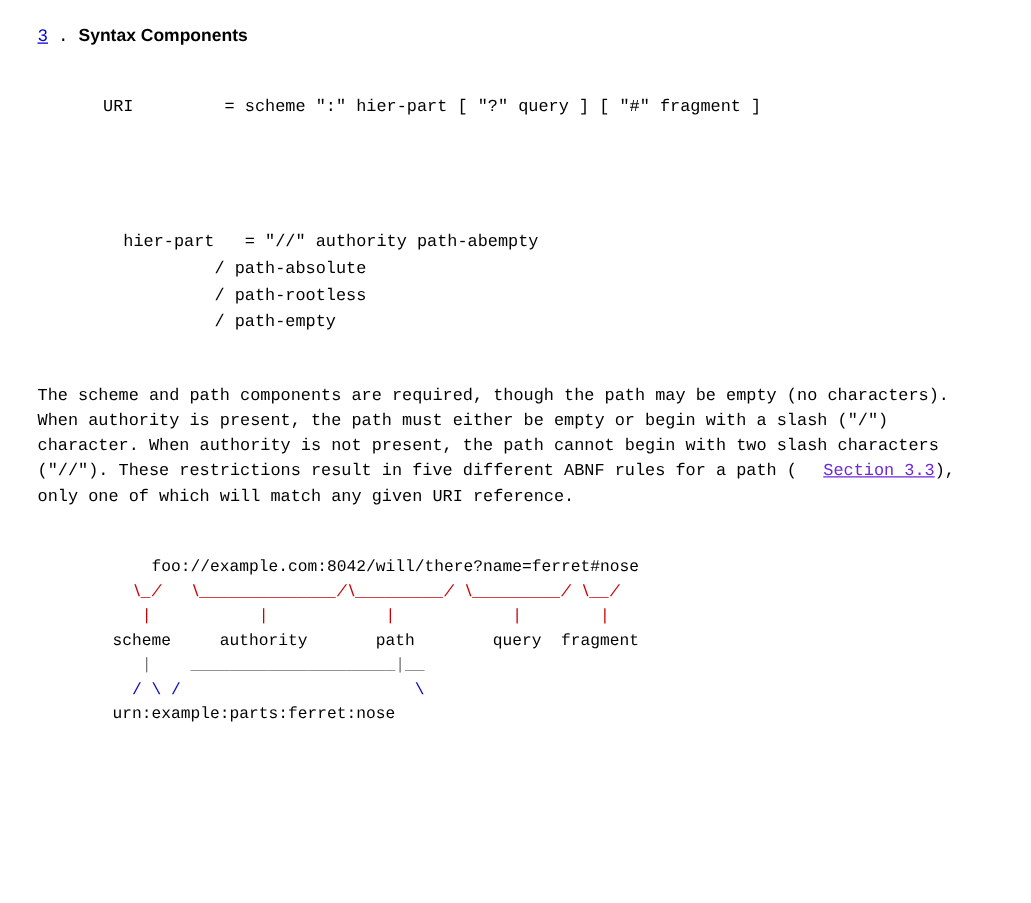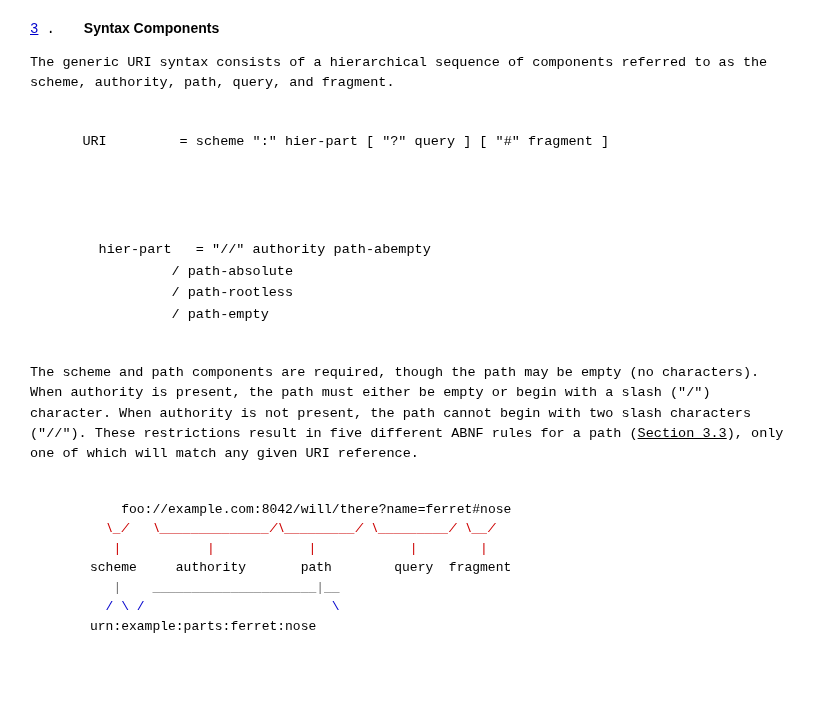--- a/index.html
+++ b/index.html
@@ -30,33 +30,33 @@
       text-decoration: underline;
       font-size: 14px;
       font-family: 'Courier New', Courier, monospace;
       font-weight: normal;
     }
 
     .section-title {
       font-weight: bold;
       font-size: 14px;
       font-family: Arial, sans-serif;
-      margin-left: 21px;
     }
 
     .prose {
       font-family: 'Courier New', Courier, monospace;
       font-size: 13.5px;
       line-height: 1.5;
       margin-bottom: 16px;
       color: #000;
     }
 
     .prose a {
-      color: #000000;
+      color: #6d28d9;
+      margin-left: 21px;
     }
 
     .code-block {
       font-family: 'Courier New', Courier, monospace;
       font-size: 13.5px;
       line-height: 1.6;
       margin: 16px 0 16px 20px;
       color: #000;
       white-space: pre;
     }
@@ -74,23 +74,20 @@
 <body>
 
 <div>
 
   <div class="section-header">
     <span class="section-number">3</span>
     <span>.</span>
     <span class="section-title">Syntax Components</span>
   </div>
 
-  <p class="prose">The generic URI syntax consists of a hierarchical sequence of
-components referred to as the scheme, authority, path, query, and
-fragment.</p>
 
   <div class="code-block">
     <span>URI         = scheme ":" hier-part [ "?" query ] [ "#" fragment ]</span>
 
     <br><br>
     <span>  hier-part   = "//​" authority path-abempty
                / path-absolute
                / path-rootless
                / path-empty</span>
   </div>

